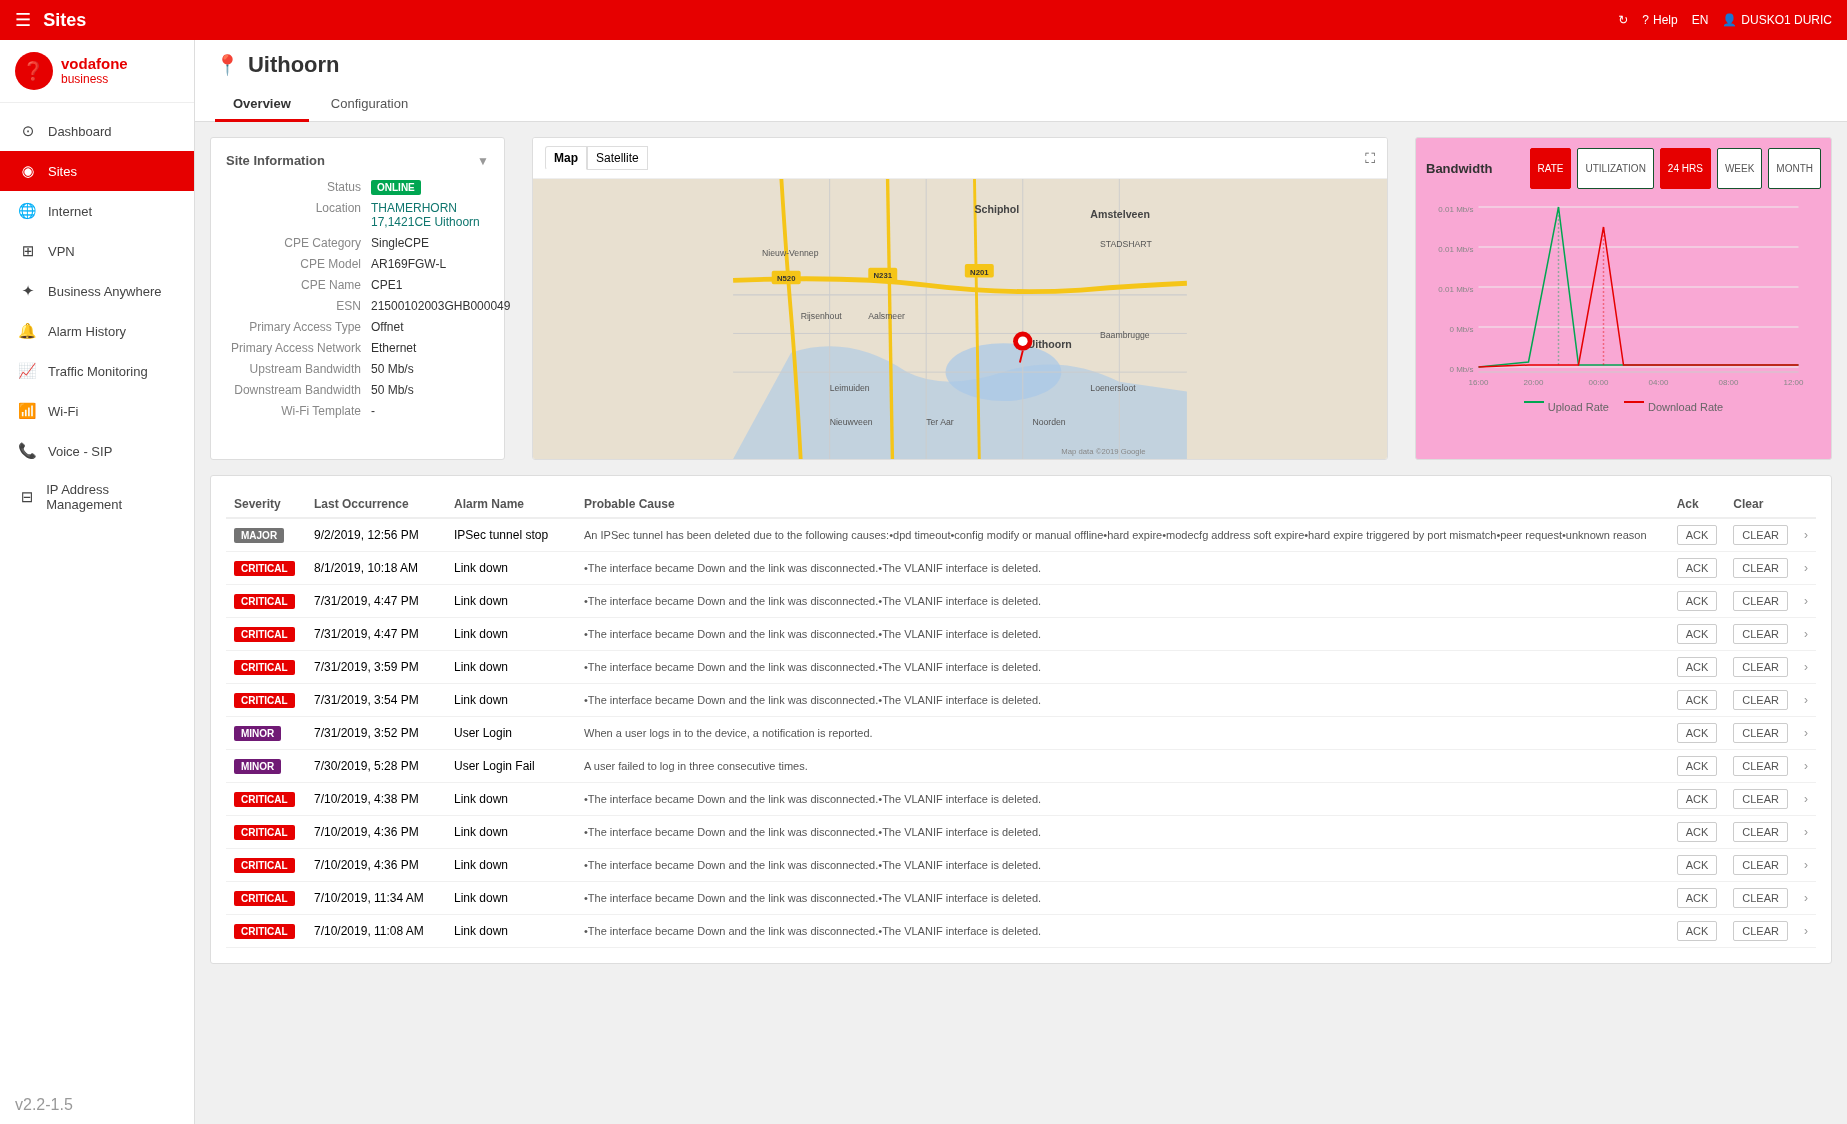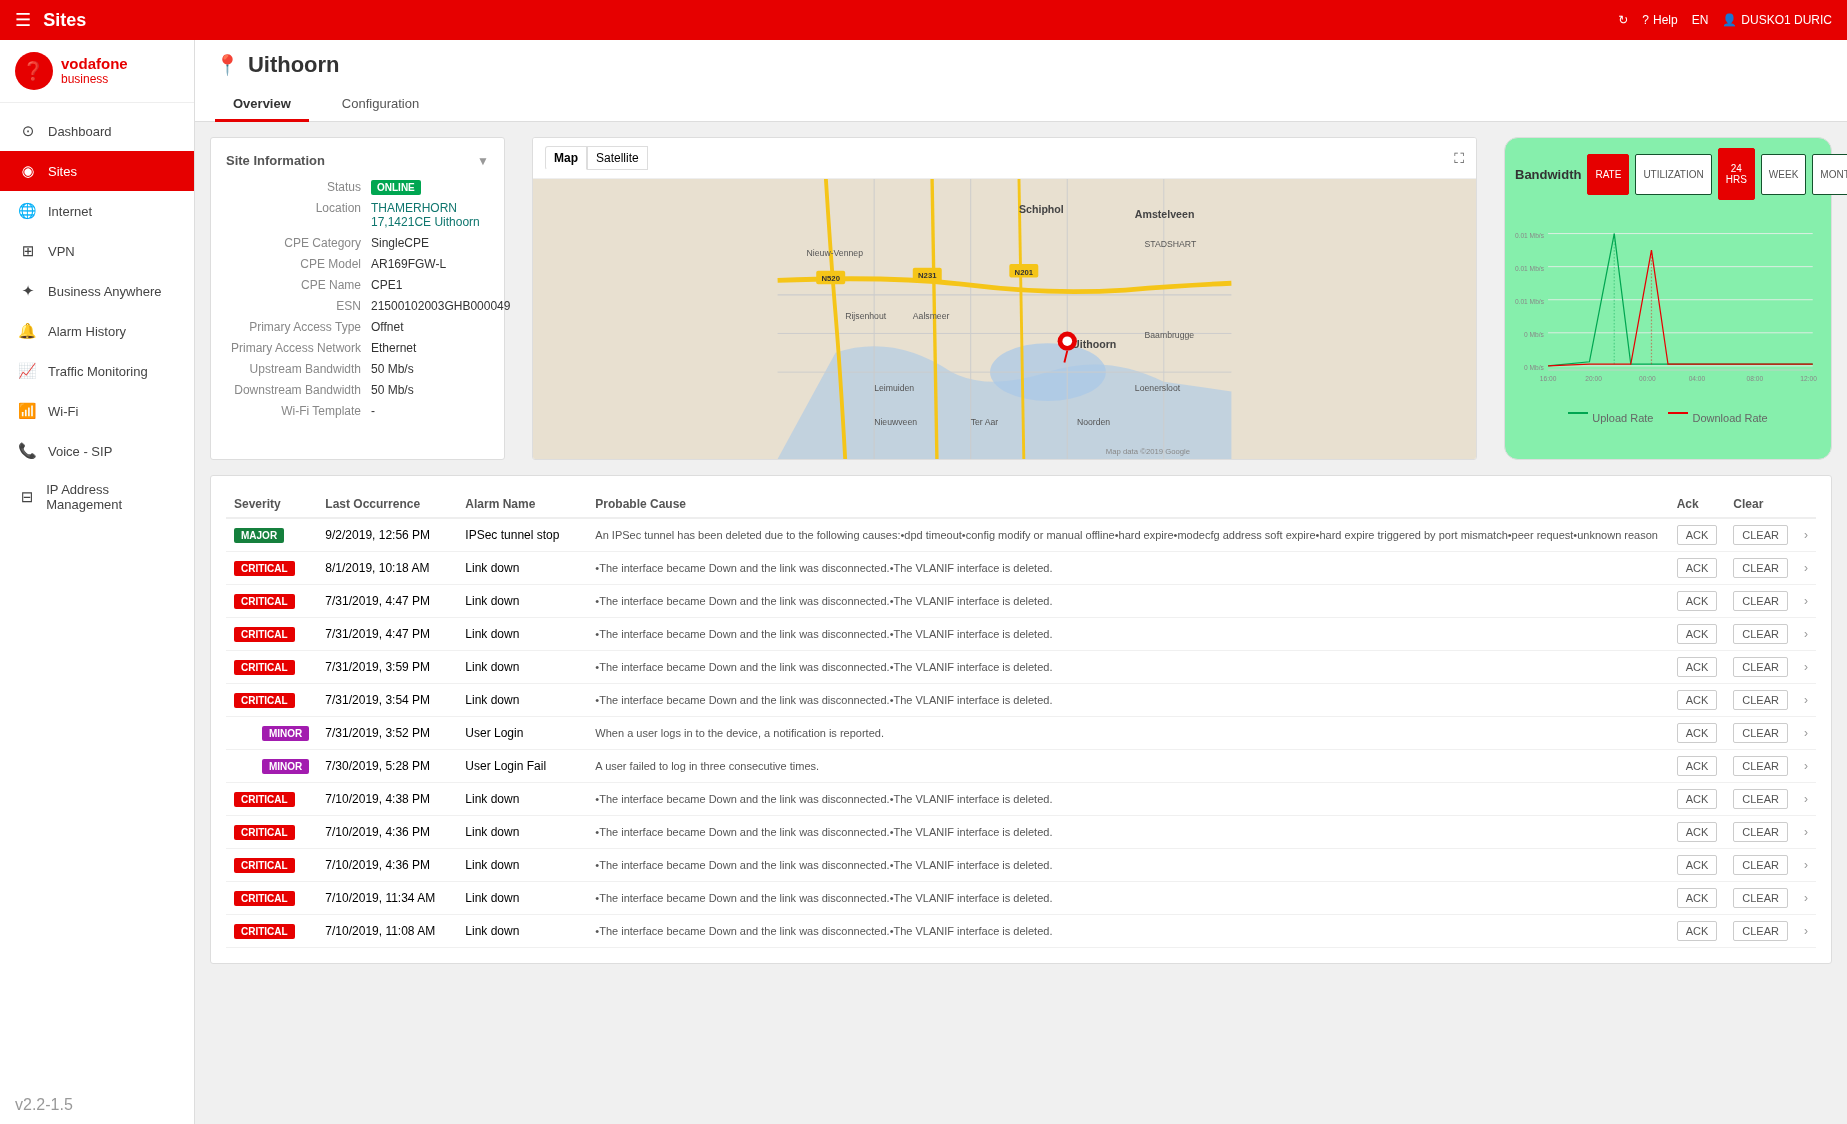--- a/index.html
+++ b/index.html
@@ -76,21 +76,21 @@
       padding: 12px 20px 0 20px;
       border-bottom: 1px solid #ddd;
     }
     .site-title {
       display: flex; align-items: center; gap: 8px;
       font-size: 22px; font-weight: bold; color: #333;
       margin-bottom: 10px;
     }
     .site-title .pin-icon { color: #e60000; font-size: 20px; }
 
-    .tabs { display: flex; gap: 15px; }
+    .tabs { display: flex; gap: 4px; }
     .tab {
       padding: 8px 18px; cursor: pointer; font-size: 13px;
       color: #555; border-bottom: 3px solid transparent;
       margin-bottom: -1px;
     }
     .tab.active { color: #333; font-weight: bold; border-bottom: 3px solid #e60000; }
 
     
     .content-body { padding: 15px; }
 
@@ -148,24 +148,24 @@
       background: #e8e0d0;
       position: relative;
       overflow: hidden;
     }
 
     
     .map-svg { width: 100%; height: 100%; }
 
     
     .bandwidth-card {
-      background: #86efac;
+      background: #f9a8d4;
       border: 1px solid #ddd;
-      border-radius: 14px;
-      width: 328px;
+      border-radius: 3px;
+      width: 417px;
       flex-shrink: 0;
       padding: 10px;
     }
     .bandwidth-header {
       display: flex; align-items: center; gap: 6px; margin-bottom: 8px;
     }
     .bandwidth-title { font-weight: bold; font-size: 13px; color: #333; flex: 1; }
     .bw-btn {
       padding: 14px 7px; font-size: 10px; border: 1px solid #14532d;
       cursor: pointer; border-radius: 2px; background: white; color: #555;
@@ -192,23 +192,23 @@
       color: #555; font-weight: bold;
       border-bottom: 2px solid #eee;
     }
     .alarms-table tbody tr { border-bottom: 1px solid #f0f0f0; }
     .alarms-table tbody tr td { padding: 6px 8px; vertical-align: middle; }
 
     .severity-badge {
       padding: 2px 7px; border-radius: 2px; font-size: 10px;
       font-weight: bold; color: white; display: inline-block;
     }
-    .severity-major { background: #15803d; }
+    .severity-major { background: #737373; }
     .severity-critical { background: #e60000; }
-    .severity-minor { background: #a21caf; margin-left: 28px; }
+    .severity-minor { background: #701a75; }
     .act-btn {
       padding: 3px 8px; font-size: 11px; border: 1px solid #ccc;
       cursor: pointer; background: white; color: #555; border-radius: 2px;
     }
     .chevron-btn { color: #999; font-size: 12px; cursor: pointer; background: none; border: none; }
 
     .col-severity { width: 80px; }
     .col-last { width: 140px; }
     .col-name { width: 130px; }
     .col-cause { }

